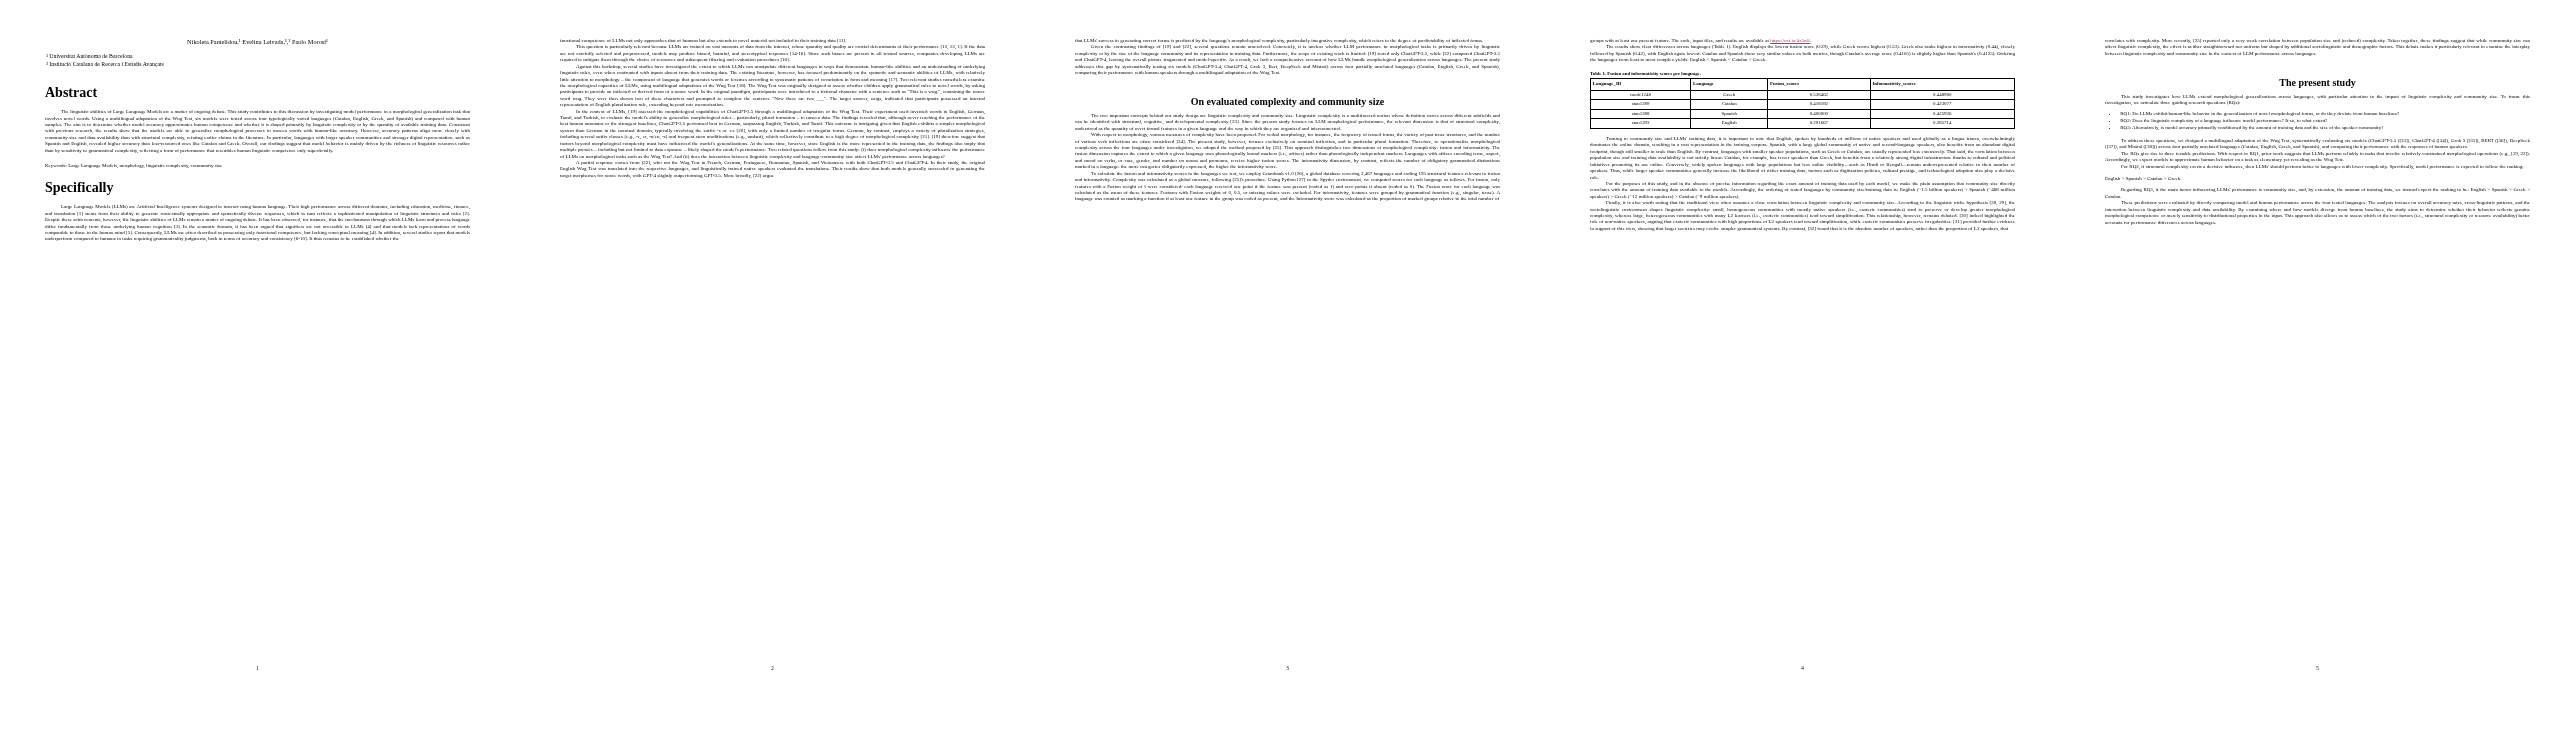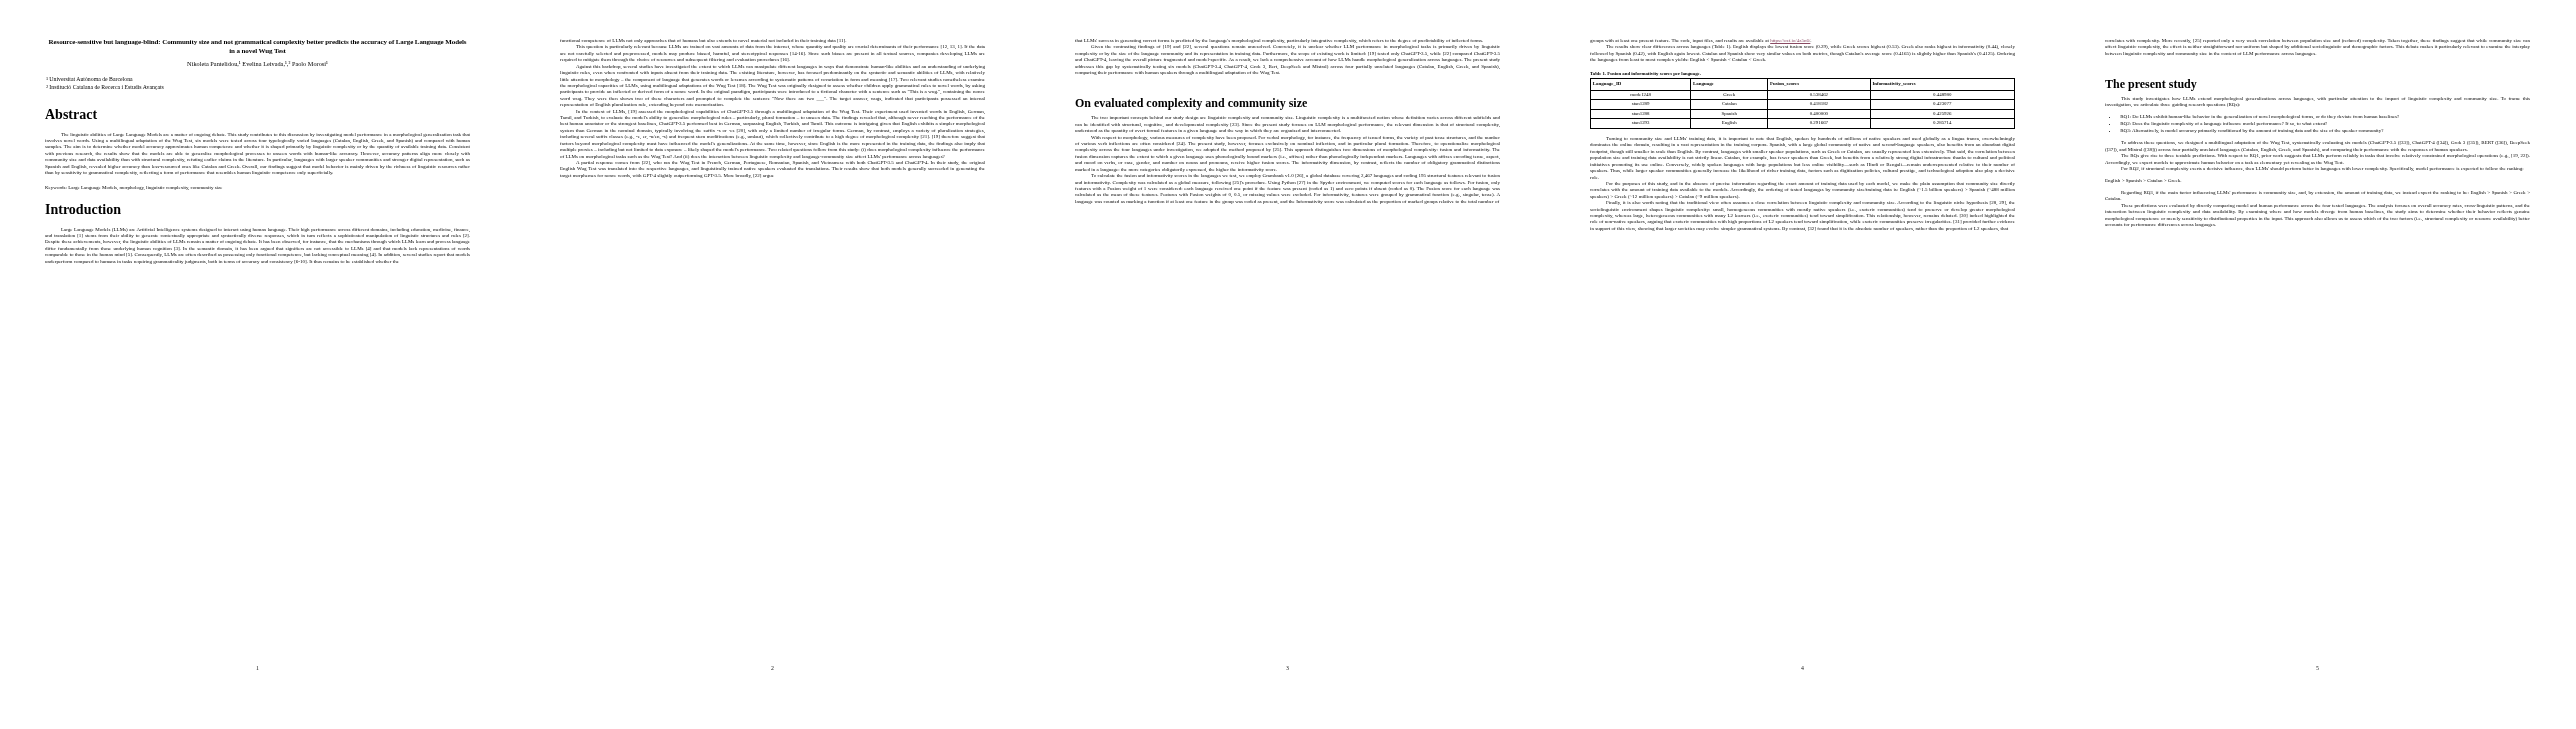--- a/index.html
+++ b/index.html
@@ -67,24 +67,25 @@
   }
   .affils div { white-space: nowrap; }
 
   h2.sec {
     font-size: 14px;
     font-weight: bold;
     margin: 0 0 7.3px 0;
     line-height: 1.2;
   }
   h3.subsec {
-    font-size: 12px;
+    font-size: 10px;
     font-weight: bold;
     margin: 8.5px 0 4.9px 0;
     line-height: 1.2;
+    text-align: center;
   }
 
   p.body {
     font-size: 5px;
     line-height: 1.285;
     text-align: justify;
     margin: 0;
     text-indent: 16px;
     hyphens: auto;
     -webkit-hyphens: auto;
@@ -144,38 +145,37 @@
   table.data td.idcell { text-align: center; }
 </style>
 </head>
 <body>
 
 <div class="viewer">
 
   <div class="page">
     <div class="page-inner">
 
-      <div class="doc-title">Resource-sensitive but language-blind: Community size and not grammatical complexity better predicts the accuracy of Large Language Models in a novel Wug Test</div>
 
       <div class="authors">Nikoleta Pantelidou,¹ Evelina Leivada,¹,² Paolo Morosi¹</div>
 
       <div class="affils">
         <div>¹ Universitat Autònoma de Barcelona</div>
         <div>² Institució Catalana de Recerca i Estudis Avançats</div>
       </div>
 
       <h2 class="sec">Abstract</h2>
 
       <p class="body">The linguistic abilities of Large Language Models are a matter of ongoing debate. This study contributes to this discussion by investigating model performance in a morphological generalization task that involves novel words. Using a multilingual adaptation of the Wug Test, six models were tested across four typologically varied languages (Catalan, English, Greek, and Spanish) and compared with human samples. The aim is to determine whether model accuracy approximates human competence and whether it is shaped primarily by linguistic complexity or by the quantity of available training data. Consistent with previous research, the results show that the models are able to generalize morphological processes to unseen words with human-like accuracy. However, accuracy patterns align more closely with community size and data availability than with structural complexity, refuting earlier claims in the literature. In particular, languages with larger speaker communities and stronger digital representation, such as Spanish and English, revealed higher accuracy than less-resourced ones like Catalan and Greek. Overall, our findings suggest that model behavior is mainly driven by the richness of linguistic resources rather than by sensitivity to grammatical complexity, reflecting a form of performance that resembles human linguistic competence only superficially.</p>
 
       <p class="kw">Keywords: Large Language Models, morphology, linguistic complexity, community size</p>
 
       <div class="gap-lg"></div>
 
-      <h2 class="sec">Introduction</h2>
+      <h2 class="sec">Specifically</h2>
 
       <p class="body">Large Language Models (LLMs) are Artificial Intelligence systems designed to interact using human language. Their high performance across different domains, including education, medicine, finance, and translation [1] stems from their ability to generate contextually appropriate and syntactically diverse responses, which in turn reflects a sophisticated manipulation of linguistic structures and rules [2]. Despite these achievements, however, the linguistic abilities of LLMs remain a matter of ongoing debate. It has been observed, for instance, that the mechanisms through which LLMs learn and process language differ fundamentally from those underlying human cognition [3]. In the semantic domain, it has been argued that signifiers are not accessible to LLMs [4] and that models lack representations of words comparable to those in the human mind [5]. Consequently, LLMs are often described as possessing only functional competence, but lacking conceptual meaning [4]. In addition, several studies report that models underperform compared to humans in tasks requiring grammaticality judgments, both in terms of accuracy and consistency [6-10]. It thus remains to be established whether the</p>
 
       <div class="pagenum">1</div>
     </div>
   </div>
 
   <div class="page">
     <div class="page-inner">
       <p class="body noindent">functional competence of LLMs not only approaches that of humans but also extends to novel material not included in their training data [11].</p>

